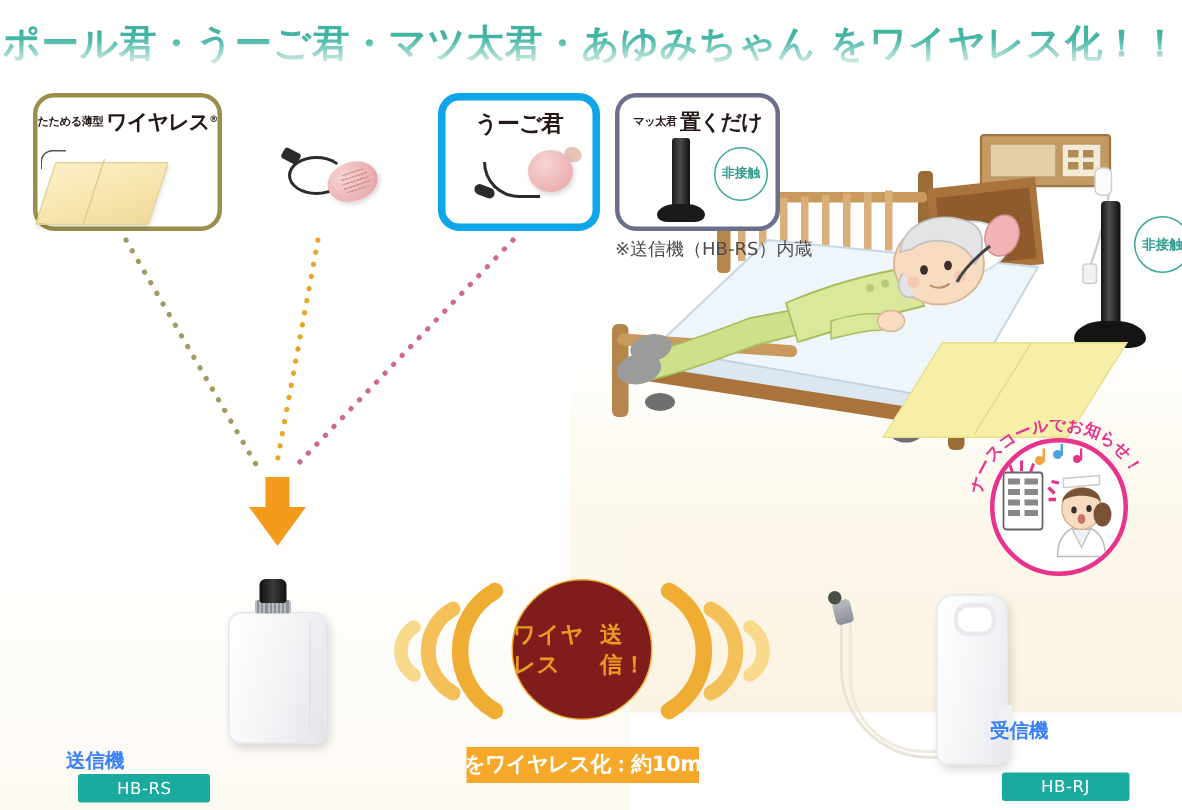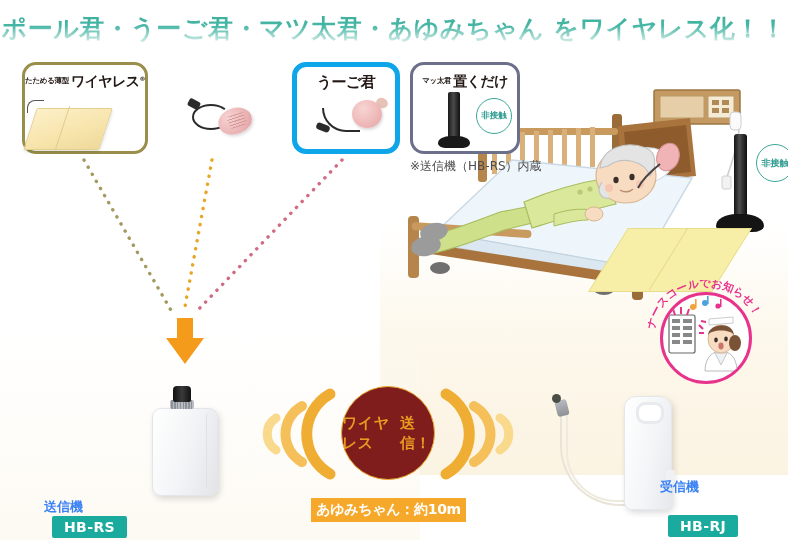--- a/index.html
+++ b/index.html
@@ -127,22 +127,22 @@
     box-shadow:2px 3px 6px rgba(0,0,0,.14);border:1px solid #e3e5e9;
   }
   .tx-seam{position:absolute;left:206px;top:414px;width:1px;height:74px;background:#dfe1e6;}
   .tx-ring{position:absolute;left:170px;top:400px;width:24px;height:9px;border-radius:2px;
     background:repeating-linear-gradient(90deg,#b9bcc2 0 1.4px,#8d9198 1.4px 2.8px);}
   .tx-knob{position:absolute;left:173px;top:386px;width:18px;height:16px;border-radius:4px 4px 2px 2px;
     background:linear-gradient(90deg,#111,#3a3a3a 50%,#111);}
 
   .lbl-jp{position:absolute;font-size:13px;font-weight:bold;color:#3b82f6;text-align:left;white-space:nowrap;}
   .lbl-code{
-    position:absolute;background:#1aab9e;color:#fff;font-weight:bold;font-size:14px;
-    padding:3px 12px;border-radius:2px;letter-spacing:0.4px;white-space:nowrap;
+    position:absolute;background:#1aab9e;color:#fff;font-weight:normal;font-size:11px;
+    padding:3px 26px;border-radius:2px;letter-spacing:0.4px;white-space:nowrap;
   }
 
   
   .rx-body{
     position:absolute;left:624px;top:396px;width:46px;height:112px;border-radius:12px 12px 8px 8px;
     background:linear-gradient(100deg,#ffffff 0%,#f4f5f7 55%,#e6e8ec 100%);
     box-shadow:2px 3px 6px rgba(0,0,0,.14);border:1px solid #e5e7ea;
   }
   .rx-handle{position:absolute;left:636px;top:402px;width:22px;height:16px;border-radius:9px;
     border:3px solid #e8eaee;background:#fff;}
@@ -398,21 +398,21 @@
   <svg style="position:absolute;left:428px;top:384px;width:96px;height:100px;">
     <path d="M18 10 A 46 46 0 0 1 18 90" stroke="#f0ad33" stroke-width="11" fill="none" stroke-linecap="round"></path>
     <path d="M46 22 A 32 32 0 0 1 46 78" stroke="#f5c05a" stroke-width="10" fill="none" stroke-linecap="round"></path>
     <path d="M72 34 A 19 19 0 0 1 72 66" stroke="#f9d98c" stroke-width="9" fill="none" stroke-linecap="round"></path>
   </svg>
 
   <div class="circle-wl">
     <span>ワイヤレス</span>
     <span>送信！</span>
   </div>
-  <div class="banner">あゆみちゃん：約10m</div>
+  <div class="banner">をワイヤレス化：約10m</div>
 
   <div class="rx-cord"></div>
   <div class="rx-cord2"></div>
   <div class="rx-plug"></div>
   <div class="rx-plug2"></div>
   <div class="rx-body"></div>
   <div class="rx-handle"></div>
   <div class="rx-jack"></div>
   <div class="lbl-jp" style="left:660px;top:478px;width:80px;">受信機</div>
   <div class="lbl-code" style="left:668px;top:515px;">HB-RJ</div>

